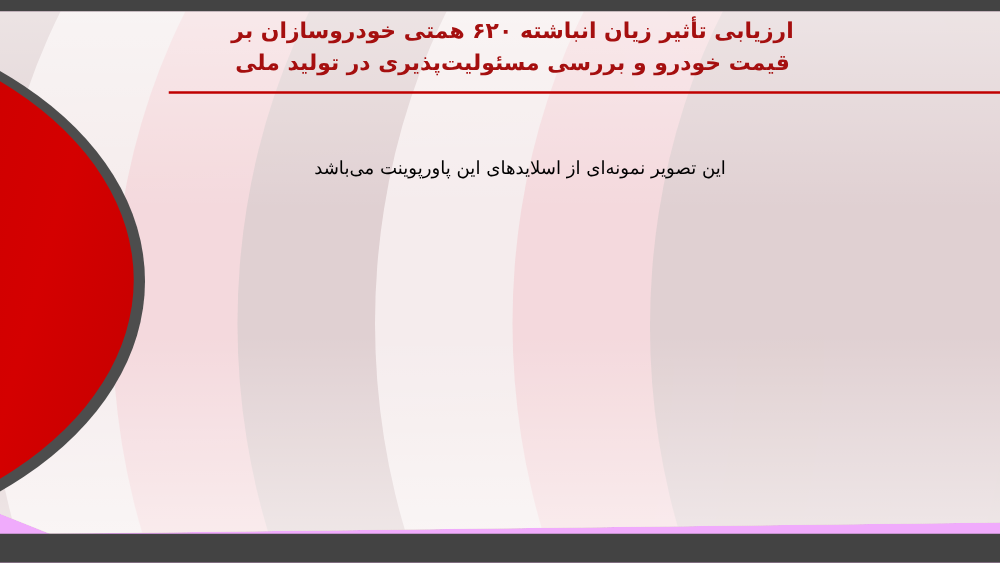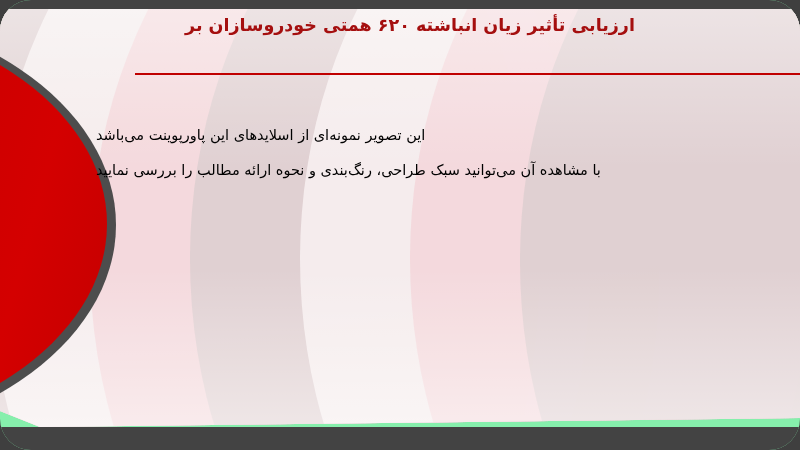--- a/index.html
+++ b/index.html
@@ -5,23 +5,22 @@
   html, body {
     margin: 0;
     padding: 0;
     background: #3f3f3f;
   }
   #slide-root {
     position: relative;
     width: 800px;
     height: 450px;
     overflow: hidden;
-    background: #86efac;
+    background: #f0abfc;
     font-family: "DejaVu Sans", "Liberation Sans", sans-serif;
-    border-radius: 31px;
   }
 
   
   .frame-bar {
     position: absolute;
     left: 0;
     width: 800px;
     background: #434343;
     z-index: 6;
   }
@@ -116,24 +115,24 @@
     top: 73px;
     width: 665px;
     height: 2px;
     background: #c00000;
     z-index: 5;
   }
 
   
   #body-block {
     position: absolute;
-    right: 104px;
+    right: 84px;
     top: 118px;
     width: 600px;
-    text-align: left;
+    text-align: center;
     direction: rtl;
     z-index: 5;
   }
   .body-line {
     color: #000000;
     font-size: 14.5px;
     line-height: 35px;
     font-weight: normal;
     white-space: nowrap;
   }
@@ -158,22 +157,22 @@
     <div class="arc pink  arc-10"></div>
     <div class="arc gray  arc-11"></div>
     <div id="gloss"></div>
   </div>
 
   <div id="red-shape-outline"></div>
   <div id="red-shape"></div>
 
   <div id="title-block">
     <div class="title-line">ارزیابی تأثیر زیان انباشته ۶۲۰ همتی خودروسازان بر</div>
+    <div class="title-line">قیمت خودرو و بررسی مسئولیت‌پذیری در تولید ملی</div>
   </div>
   <div id="title-rule"></div>
 
   <div id="body-block">
     <div class="body-line">این تصویر نمونه‌ای از اسلایدهای این پاورپوینت می‌باشد</div>
-    <div class="body-line">با مشاهده آن می‌توانید سبک طراحی، رنگ‌بندی و نحوه ارائه مطالب را بررسی نمایید</div>
   </div>
 
   <div class="frame-bar bottom"></div>
 </div>
 
 </body></html>

